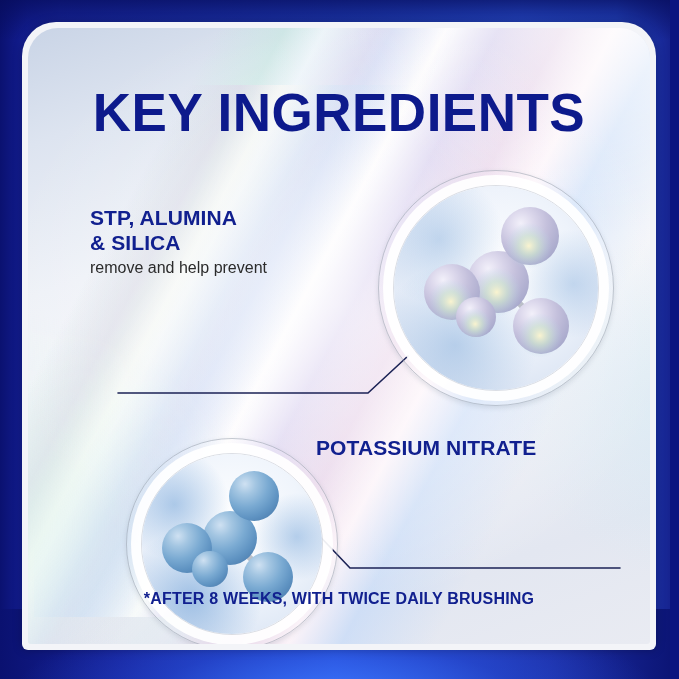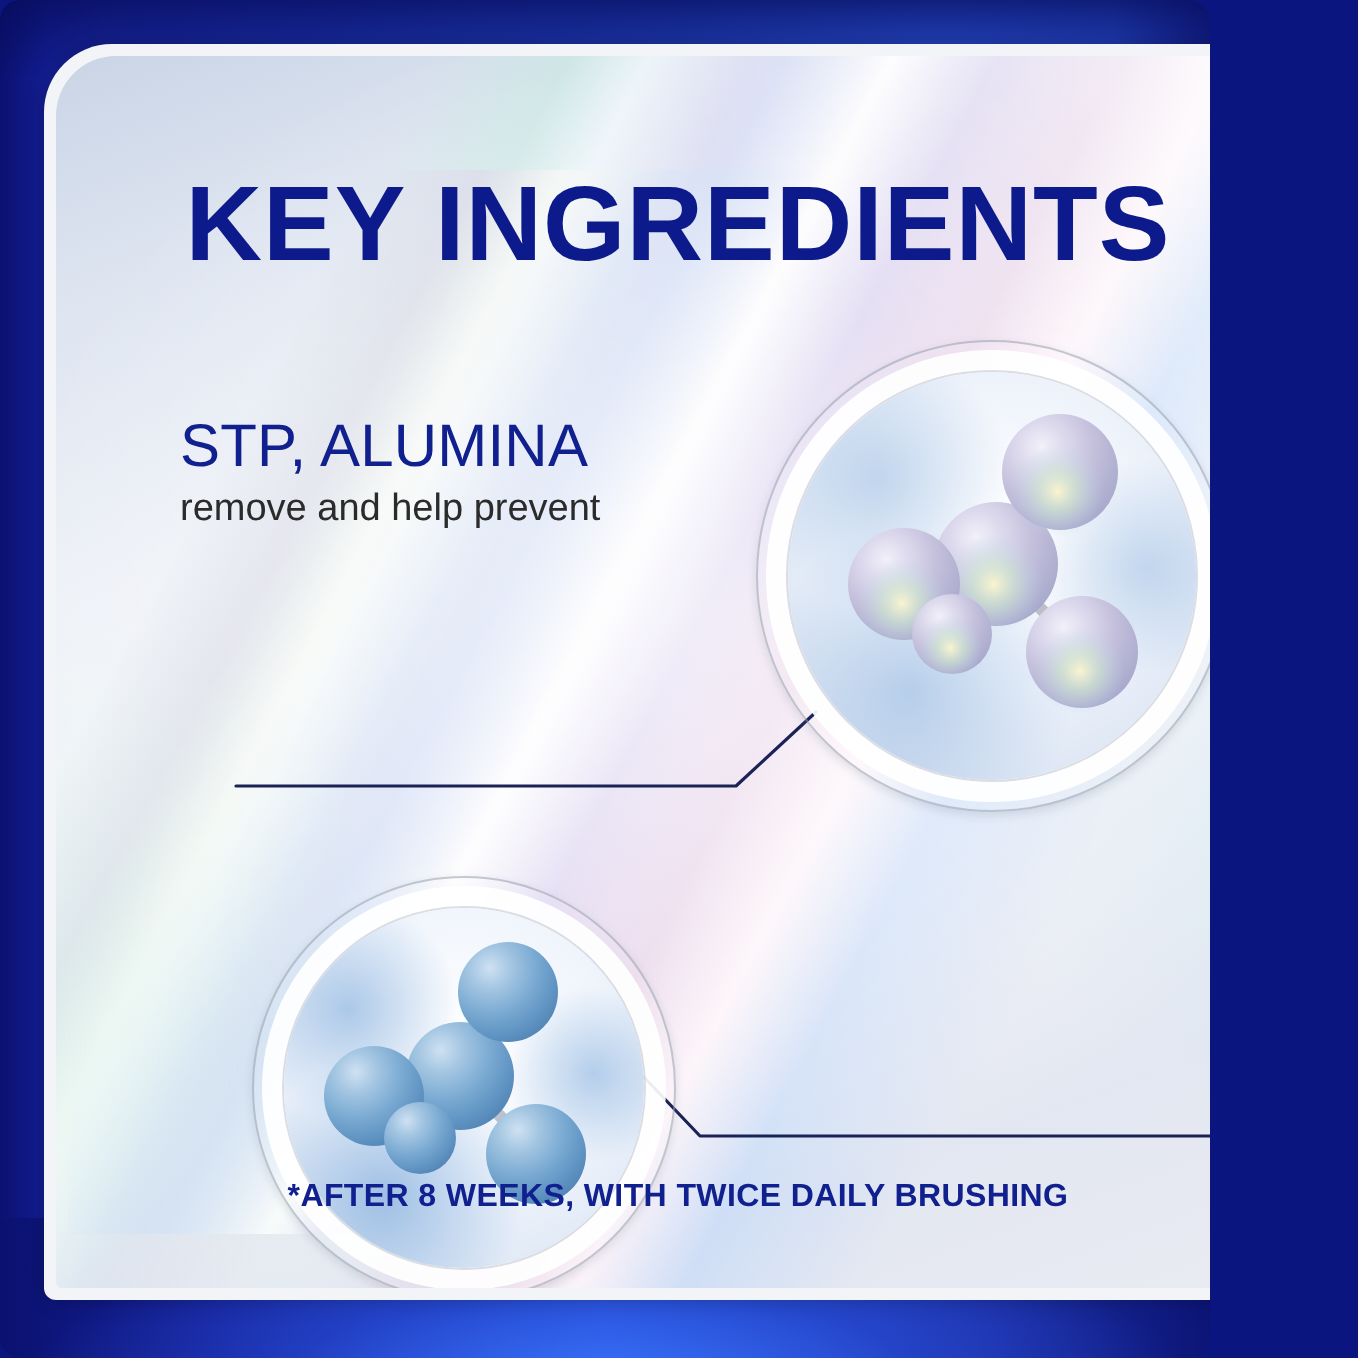--- a/index.html
+++ b/index.html
@@ -10,24 +10,23 @@
   body {
     width: 679px;
     height: 679px;
     overflow: hidden;
     font-family: "Liberation Sans", sans-serif;
   }
 
   
   #poster {
     position: relative;
-    width: 605px;
+    width: 670px;
     height: 679px;
     overflow: hidden;
-    border-radius: 10px;
   }
   .frame-base {
     position: absolute;
     inset: 0;
     background:
       linear-gradient(90deg,
         #0a1170 0%,
         #141f96 4%,
         #1b2aa8 9%,
         #2547c8 55%,
@@ -164,30 +163,30 @@
     font-weight: bold;
     letter-spacing: 0.5px;
     color: #0d1a8c;
     line-height: 1;
     white-space: nowrap;
   }
 
   
   .block { position: absolute; }
   .block .head {
-    font-size: 30px;
-    font-weight: normal;
+    font-size: 21px;
+    font-weight: bold;
     color: #11208f;
     line-height: 1.18;
     letter-spacing: 0.1px;
     white-space: nowrap;
   }
   .block .body {
     margin-top: 2px;
-    font-size: 19px;
+    font-size: 16px;
     color: #2b2b2b;
     line-height: 1.27;
     white-space: nowrap;
   }
   #block-stp  { left: 62px; top: 178px; }
   #block-pot  { left: 288px; top: 408px; }
 
   
   .connector {
     position: absolute;
@@ -371,22 +370,24 @@
           <circle cx="112" cy="42" r="25" fill="url(#blueSph)"></circle>
           <circle cx="45" cy="94" r="25" fill="url(#blueSph)"></circle>
           <circle cx="126" cy="123" r="25" fill="url(#blueSph)"></circle>
           <circle cx="68" cy="115" r="18" fill="url(#blueSph)"></circle>
         </svg>
       </div>
     </div>
 
     <div class="block" id="block-stp">
       <div class="head">STP, ALUMINA</div>
+      <div class="head">&amp; SILICA</div>
       <div class="body">remove and help prevent</div>
     </div>
 
     <div class="block" id="block-pot">
+      <div class="head">POTASSIUM NITRATE</div>
     </div>
 
     <div class="footer">*AFTER 8 WEEKS, WITH TWICE DAILY BRUSHING</div>
 
   </div>
 </div>
 
 </body></html>

